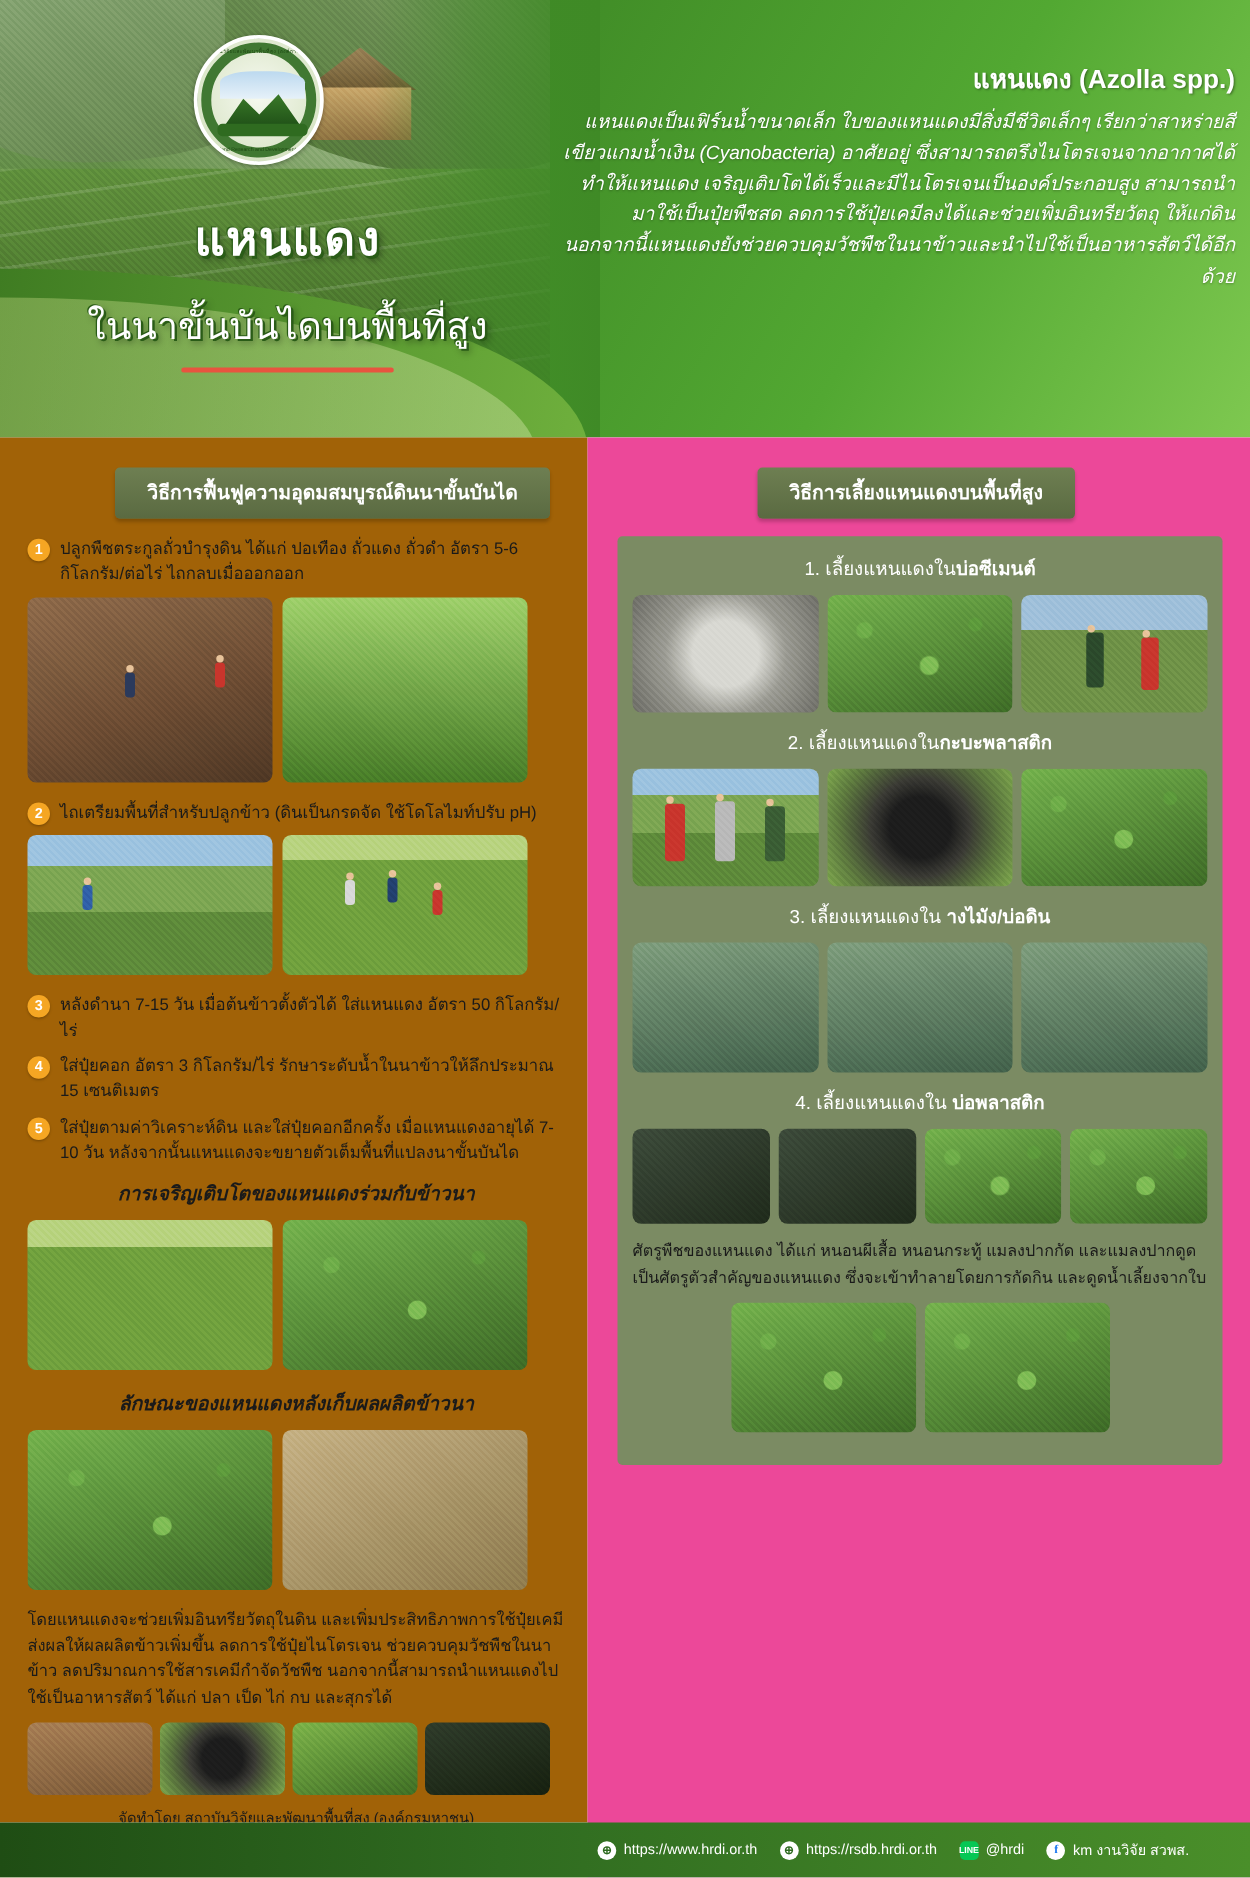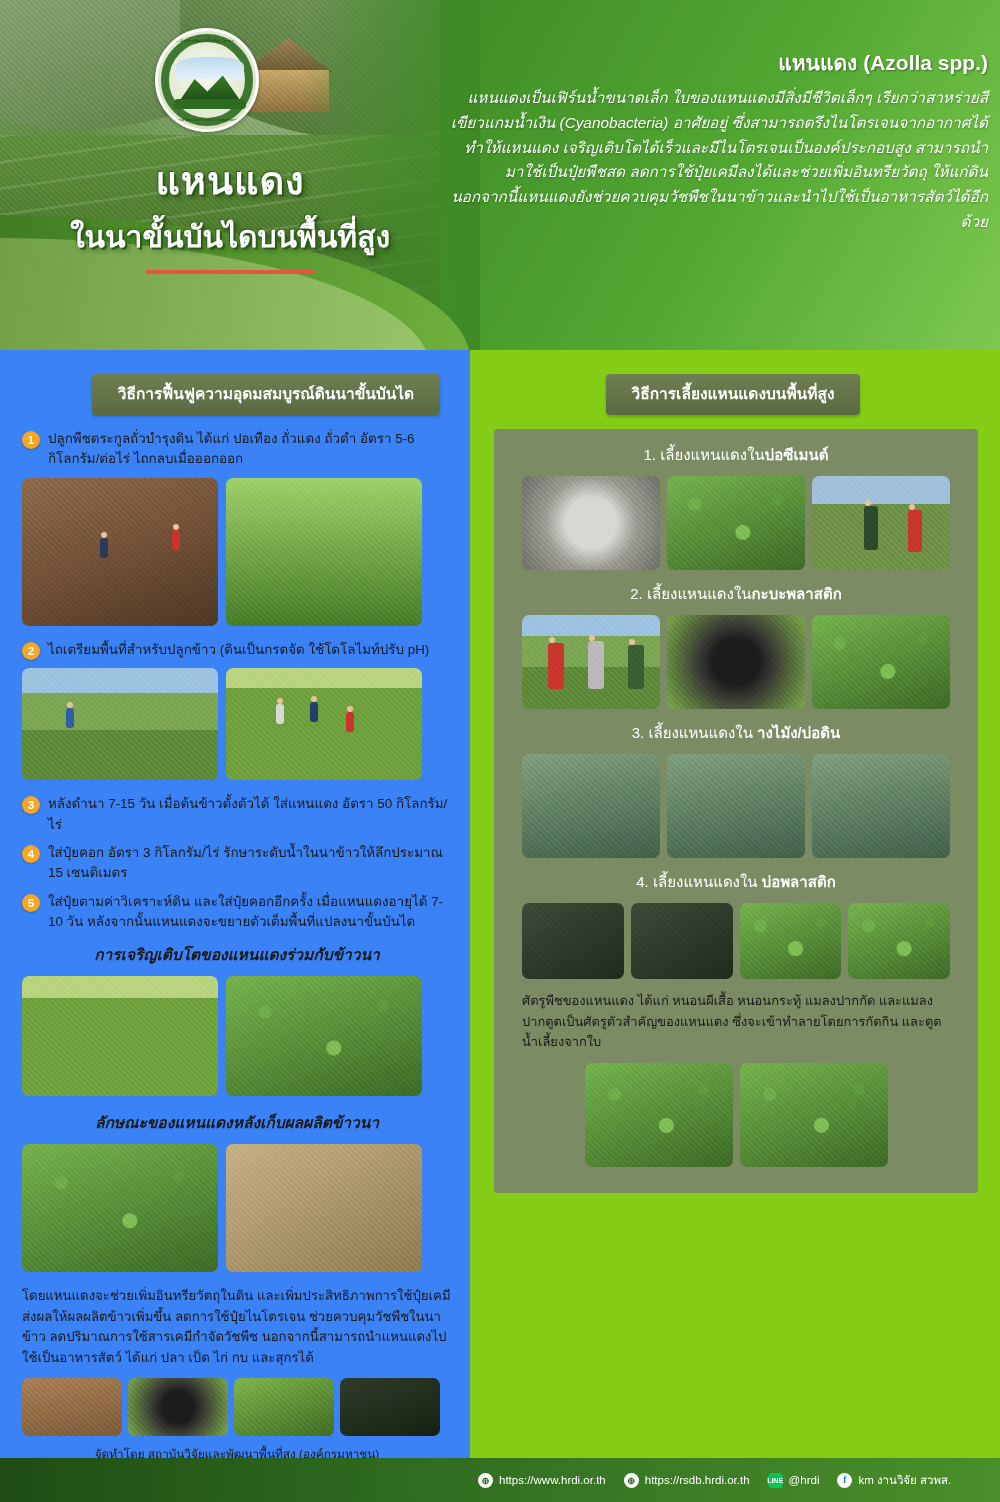--- a/index.html
+++ b/index.html
@@ -108,32 +108,32 @@
   .logo .lt {
     position:absolute; left:0; top:8px; width:104px; text-align:center;
     font-size:4.2px; color:#1d4a12; letter-spacing:.2px; line-height:1.15;
   }
   .logo .lb {
     position:absolute; left:0; bottom:6px; width:104px; text-align:center;
     font-size:4.2px; color:#1d4a12; line-height:1.15;
   }
 
   .header-title-block {
-    position: absolute; left: 20px; top: 150px; width: 420px; text-align: center;
+    position: absolute; left: 20px; top: 160px; width: 420px; text-align: center;
     z-index: 5;
   }
   .ht1 {
     font-size: 38px; font-weight: bold; color: #ffffff;
     text-shadow: 2px 2px 0 #2a5c17, -1px -1px 0 #2a5c17, 3px 3px 6px rgba(0,0,0,.4);
     letter-spacing: 1px;
   }
   .ht2 {
-    font-size: 30px; font-weight: bold; color: #ffffff;
+    font-size: 30px; font-weight: normal; color: #ffffff;
     text-shadow: 2px 2px 0 #2a5c17, -1px -1px 0 #2a5c17, 3px 3px 6px rgba(0,0,0,.4);
-    margin-top: 2px;
+    margin-top: 16px;
   }
   .ht-rule {
     width: 170px; height: 4px; background: #e8543f; margin: 10px auto 0;
     border-radius: 2px;
   }
 
   .header-right {
     position: absolute; left: 448px; top: 46px; width: 540px; text-align: right;
   }
   .hr-title {
@@ -145,21 +145,21 @@
     text-shadow: 0 1px 2px rgba(0,0,0,.3);
     font-style: italic;
   }
 
   
   .content {
     position: relative; width: 1000px; height: 1152px; background: #e9e9e7;
   }
   .left-col {
     position: absolute; left: 0; top: 0; width: 470px; height: 1152px;
-    background: #3b82f6;
+    background: #a16207;
   }
   .left-inner { padding: 24px 18px 10px 22px; }
 
   .section-pill {
     display: inline-block;
     background: linear-gradient(#6e7f52,#5a6a41);
     color: #fff; font-size: 15.5px; font-weight: bold;
     padding: 7px 26px 9px; border-radius: 4px;
     box-shadow: 0 2px 3px rgba(0,0,0,.2);
   }
@@ -228,27 +228,27 @@
   .footer-left {
     margin-top: 10px; display: flex; gap: 6px;
   }
   .credit {
     text-align: center; font-size: 11.8px; color: #1a1a1a; margin-top: 8px;
   }
 
   
   .right-col {
     position: absolute; left: 470px; top: 0; width: 530px; height: 1152px;
-    background: #84cc16;
+    background: #ec4899;
   }
   .right-inner { padding: 24px 22px 10px 18px; }
   .right-intro { font-size: 13.4px; color: #1a1a1a; line-height: 1.62; margin-bottom: 14px; }
 
   .olive-panel {
-    background: #7b8b63; border-radius: 4px; padding: 12px 28px 14px;
+    background: #7b8b63; border-radius: 4px; padding: 12px 12px 14px;
     margin-left: 6px;
   }
   .opt-title {
     font-size: 15px; color: #ffffff; text-align: center; margin: 2px 0 9px;
   }
   .opt-title b { font-weight: bold; }
   .opt-row { display: flex; gap: 7px; margin-bottom: 12px; }
   .note { font-size: 12.9px; color: #1a1a1a; line-height: 1.6; margin: 12px 0 10px; }
 
   

